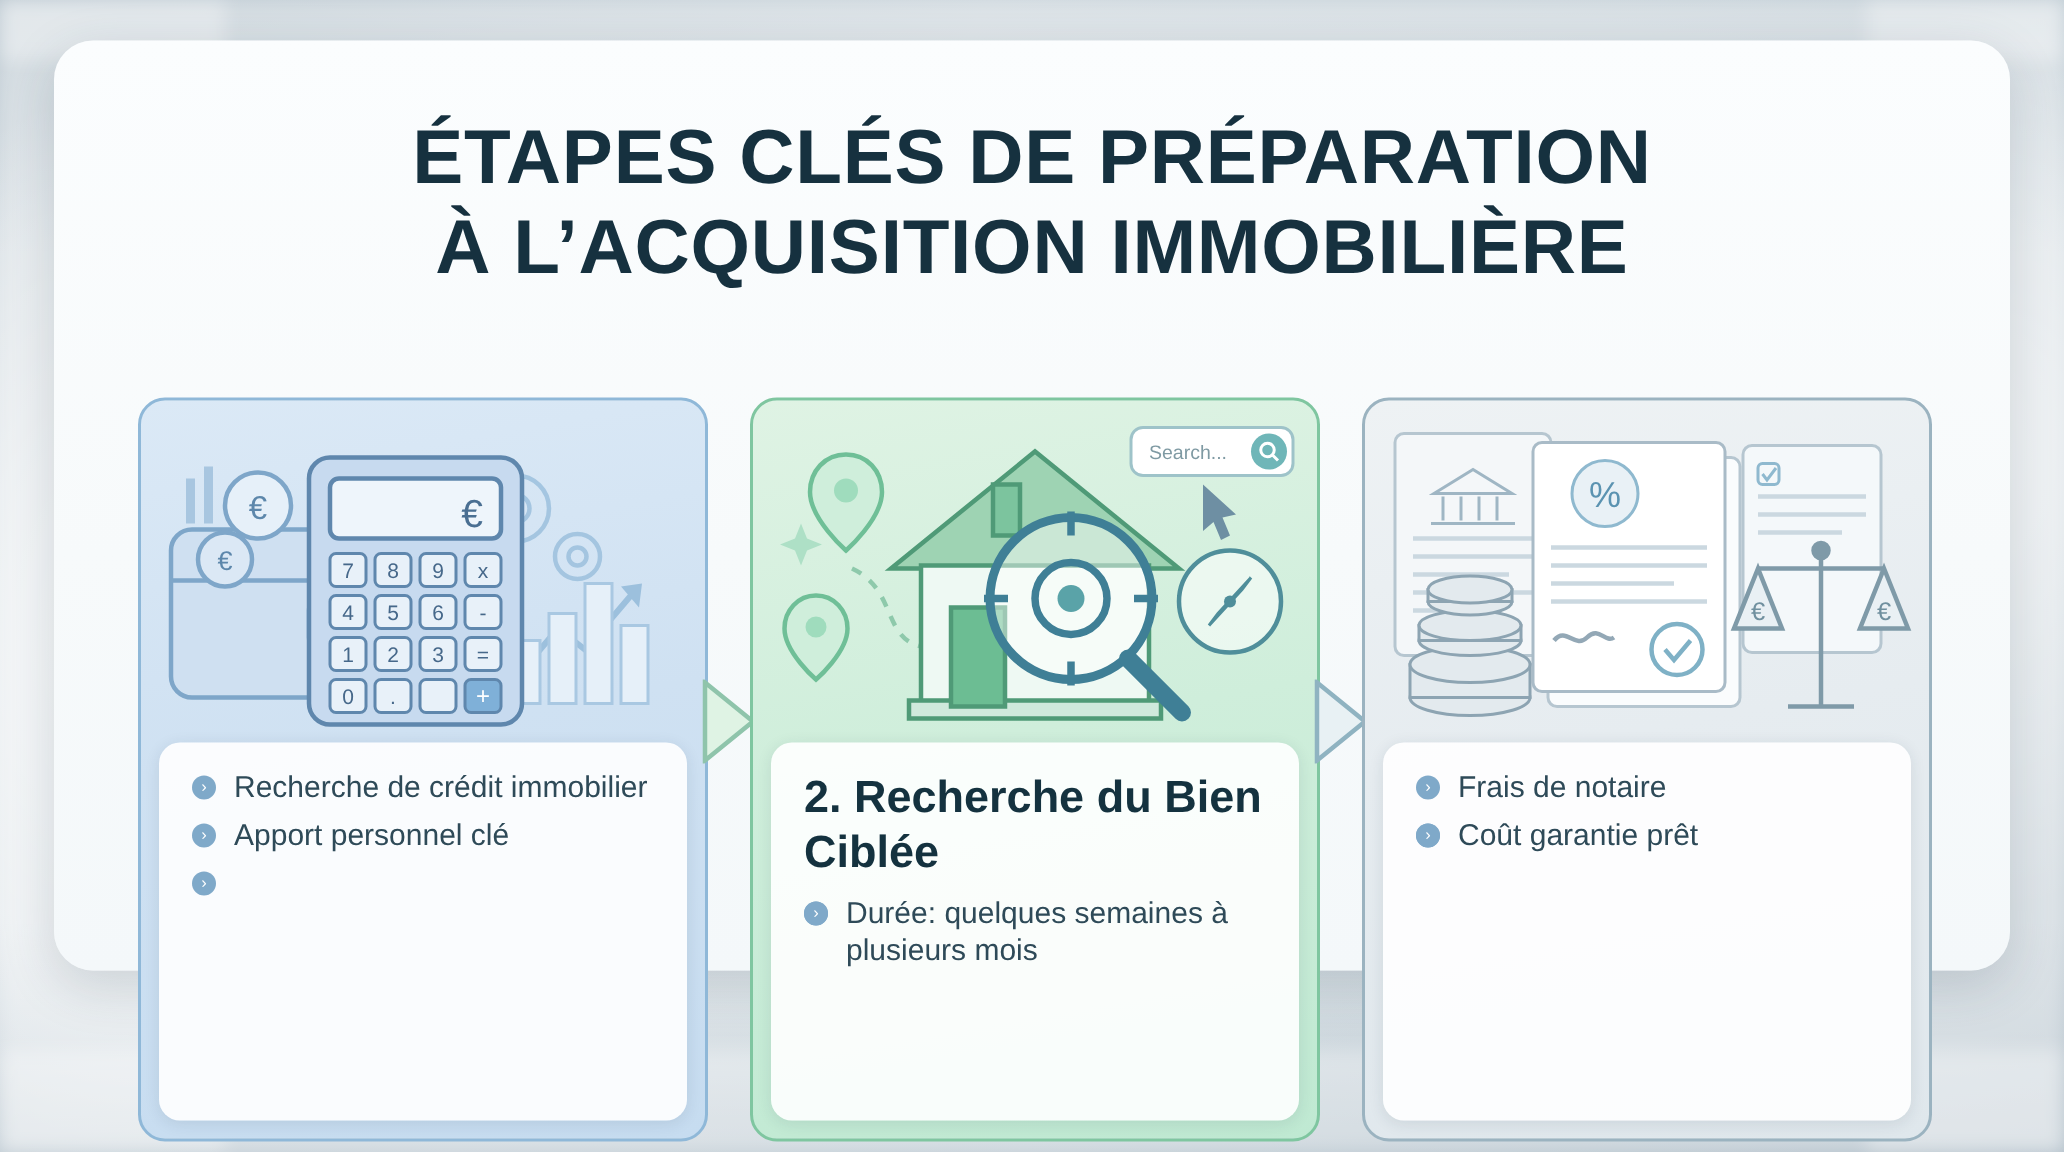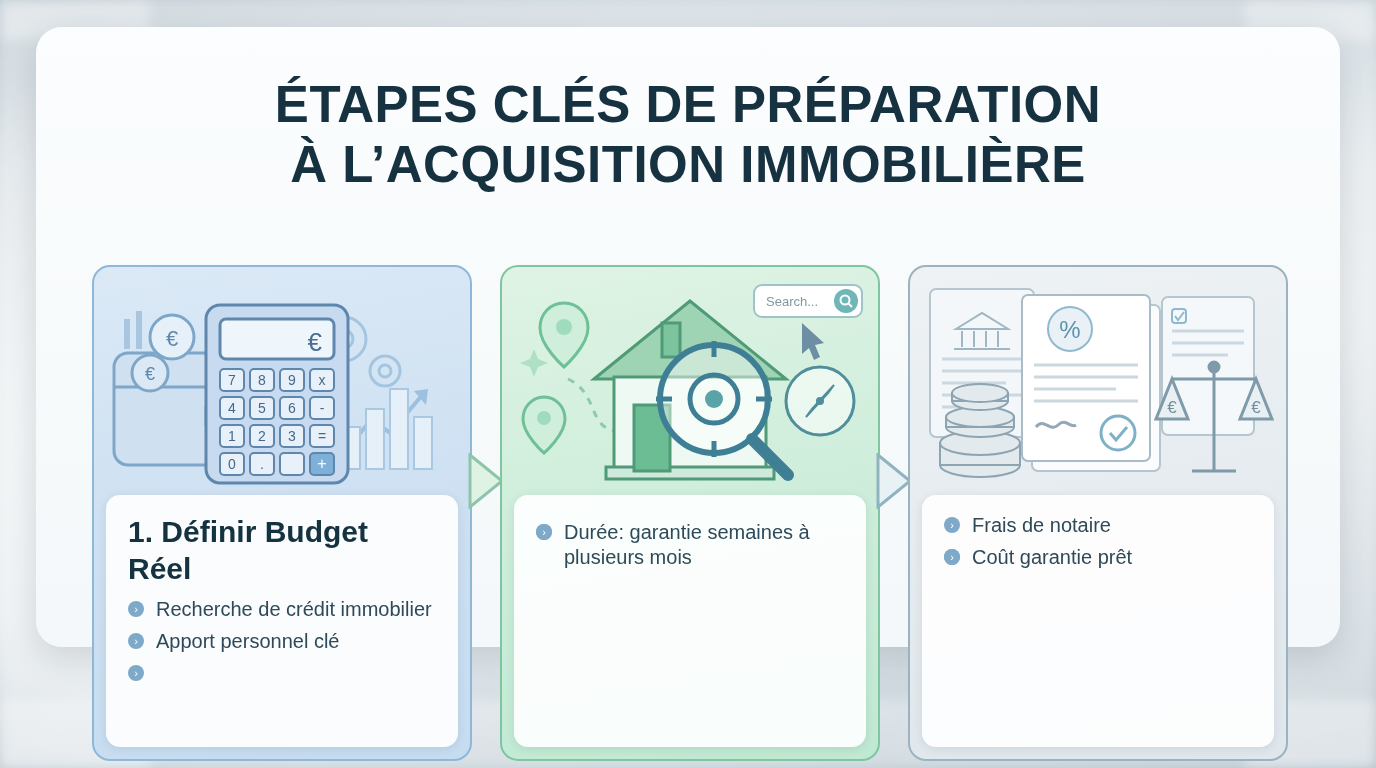--- a/index.html
+++ b/index.html
@@ -248,21 +248,20 @@
                 <text x="228" y="174">=</text>
               <text x="138" y="202">0</text>
                 <text x="168" y="202">.</text>
             </g>
             <text x="228" y="202" font-size="16" fill="#ffffff" text-anchor="middle" font-family="Liberation Sans, sans-serif">+</text>
           </g>
         </svg>
       </div>
 
       <div class="panel">
-        <div class="step-title">1. Définir Budget Réel</div>
         <ul class="bullets">
           <li><span class="bdot">›</span><span>Recherche de crédit immobilier</span></li>
           <li><span class="bdot">›</span><span>Apport personnel clé</span></li>
           <li><span class="bdot">›</span></li>
         </ul>
       </div>
     </div>
 
     <div class="arrow ar1">
       <svg width="40" height="56" viewBox="0 0 40 56">
@@ -313,23 +312,24 @@
 
           <g>
             <circle cx="318" cy="134" r="34" fill="rgba(255,255,255,0.55)" stroke="#4f8e9a" stroke-width="3"></circle>
             <path d="M332 118 L310 142 L304 150 L326 126 Z" fill="#7fb8a8" stroke="#4f8e9a" stroke-width="2"></path>
             <circle cx="318" cy="134" r="4" fill="#4f8e9a"></circle>
           </g>
         </svg>
       </div>
 
       <div class="panel">
+        <div class="step-title">2. Recherche du Bien Ciblée</div>
         <ul class="bullets">
           <li><span class="bdot">›</span></li>
-          <li><span class="bdot">›</span><span>Durée: garantie semaines à plusieurs mois</span></li>
+          <li><span class="bdot">›</span><span>Durée: quelques semaines à plusieurs mois</span></li>
         </ul>
       </div>
     </div>
 
     <div class="arrow ar2">
       <svg width="40" height="56" viewBox="0 0 40 56">
         <path d="M2 2 L34 28 L2 54 Z" fill="#e8f1f4" stroke="#8fb3c1" stroke-width="3"></path>
       </svg>
     </div>
 

